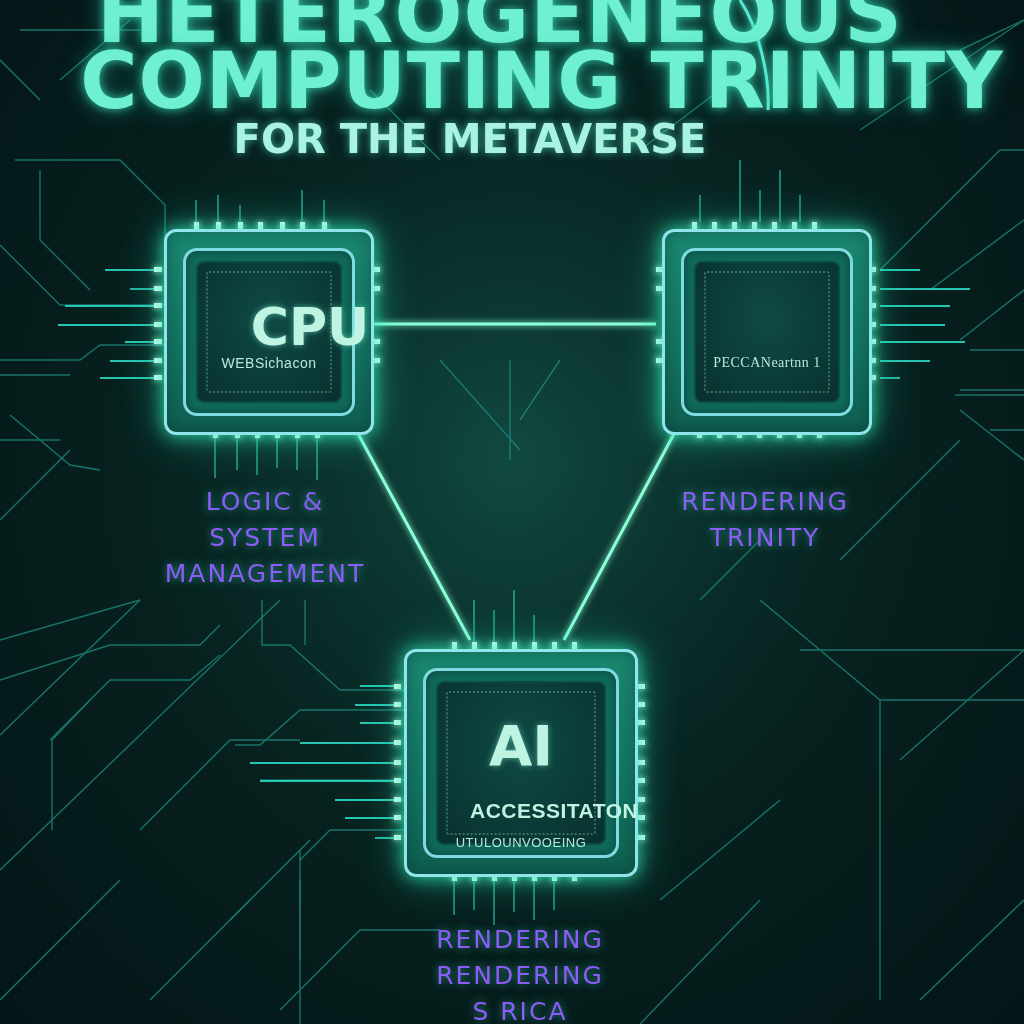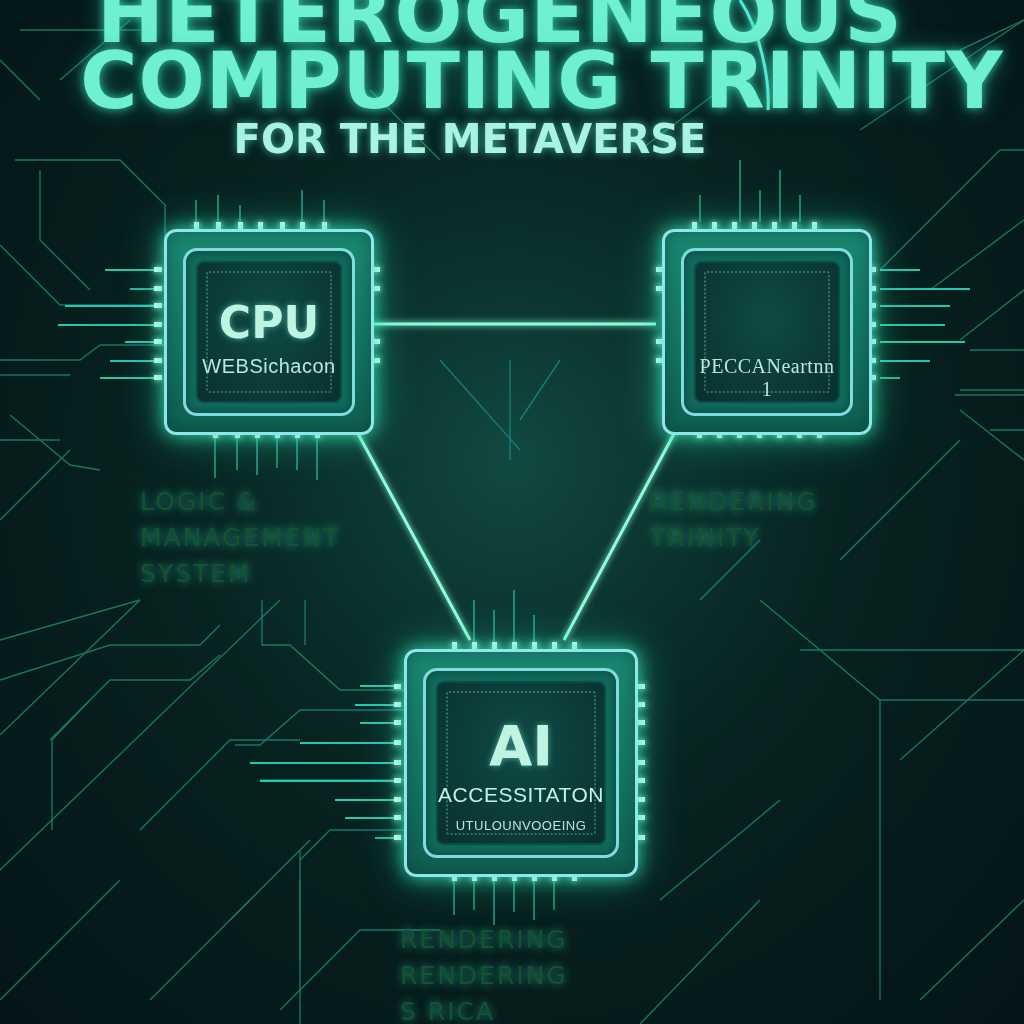--- a/index.html
+++ b/index.html
@@ -42,25 +42,25 @@
       content: ""; position: absolute; left: 8px; top: 8px; right: 8px; bottom: 8px;
       border: 2px dotted rgba(140,220,200,0.35); border-radius: 3px;
     }
     .chip-label {
       position: absolute; left: 0; width: 100%; text-align: center;
       color: #bff3e2; font-weight: bold;
       text-shadow: 0 0 6px rgba(120,240,210,0.6);
     }
     .chip-sub {
       position: absolute; left: 0; width: 100%; text-align: center;
-      color: #b8e8dc; font-size: 20px; letter-spacing: 0.5px;
+      color: #b8e8dc; font-size: 14px; letter-spacing: 0.5px;
       font-family: "Liberation Sans", sans-serif;
     }
     .caption {
-      position: absolute; color: #14532d;
+      position: absolute; text-align: center; color: #8b5cf6;
       font-size: 25px; line-height: 36px; letter-spacing: 2px;
       font-family: "DejaVu Sans", sans-serif;
       text-shadow: 0 0 8px rgba(60,220,200,0.6);
     }
     .caption .line { display: block; }
   </style>
 </head>
 <body>
 
 <svg class="bg-svg" viewBox="0 0 1024 1024">
@@ -283,48 +283,48 @@
   <path d="M740 0 C760 30 770 80 768 110" stroke="#5ef5e0" stroke-width="3" fill="none" filter="url(#glow)"></path>
 </svg>
 
 <div class="title title-line1">HETEROGENEOUS</div>
 <div class="title title-line2">COMPUTING TRINITY</div>
 <div class="subtitle">FOR THE METAVERSE</div>
 
 <div class="chip" style="left:164px; top:229px; width:204px; height:200px;">
   <div class="chip-inner">
     <div class="chip-die">
-      <div class="chip-label" style="top:34px; font-size:44px;">CPU</div>
+      <div class="chip-label" style="top:34px; font-size:52px;padding-left:41px;">CPU</div>
       <div class="chip-sub" style="top:92px;">WEBSichacon</div>
     </div>
   </div>
 </div>
 
 <div class="chip" style="left:662px; top:229px; width:204px; height:200px;">
   <div class="chip-inner">
     <div class="chip-die">
       <div class="chip-sub" style="top:92px;font-family:Liberation Serif, serif;">PECCANeartnn 1</div>
     </div>
   </div>
 </div>
 
 <div class="chip" style="left:404px; top:649px; width:228px; height:222px;">
   <div class="chip-inner">
     <div class="chip-die">
       <div class="chip-label" style="top:30px; font-size:56px;">AI</div>
-      <div class="chip-sub" style="top:100px; font-size:21px; color:#bff3e2; font-weight:normal;">ACCESSITATON</div>
-      <div class="chip-sub" style="top:135px; font-size:13px;">UTULOUNVOOEING</div>
+      <div class="chip-sub" style="top:116px; font-size:21px; color:#bff3e2; font-weight:bold;margin-left:32px;">ACCESSITATON</div>
+      <div class="chip-sub" style="top:152px; font-size:13px;">UTULOUNVOOEING</div>
     </div>
   </div>
 </div>
 
 <div class="caption" style="left:140px; top:484px; width:250px;">
   <span class="line">LOGIC &amp;</span>
+  <span class="line">SYSTEM</span>
   <span class="line">MANAGEMENT</span>
-  <span class="line">SYSTEM</span>
 </div>
 
 <div class="caption" style="left:650px; top:484px; width:230px;">
   <span class="line">RENDERING</span>
   <span class="line">TRINITY</span>
 </div>
 
 <div class="caption" style="left:400px; top:922px; width:240px;">
   <span class="line">RENDERING</span>
   <span class="line">RENDERING</span>

